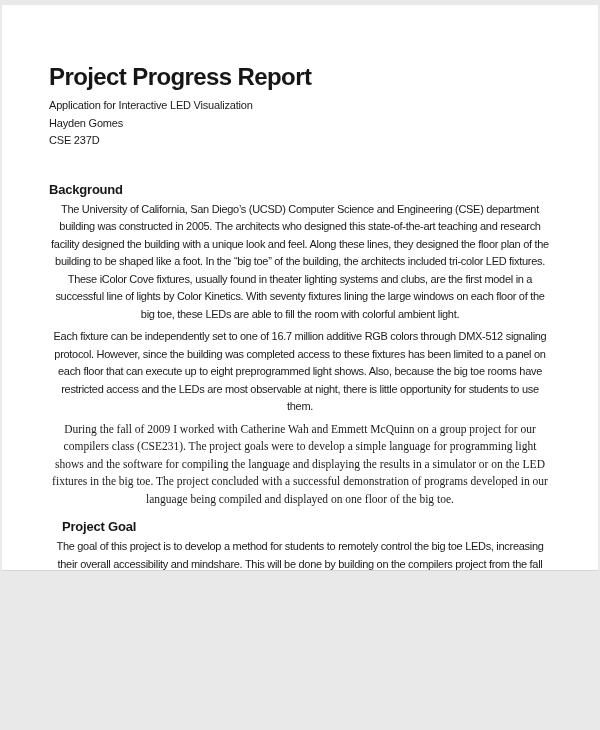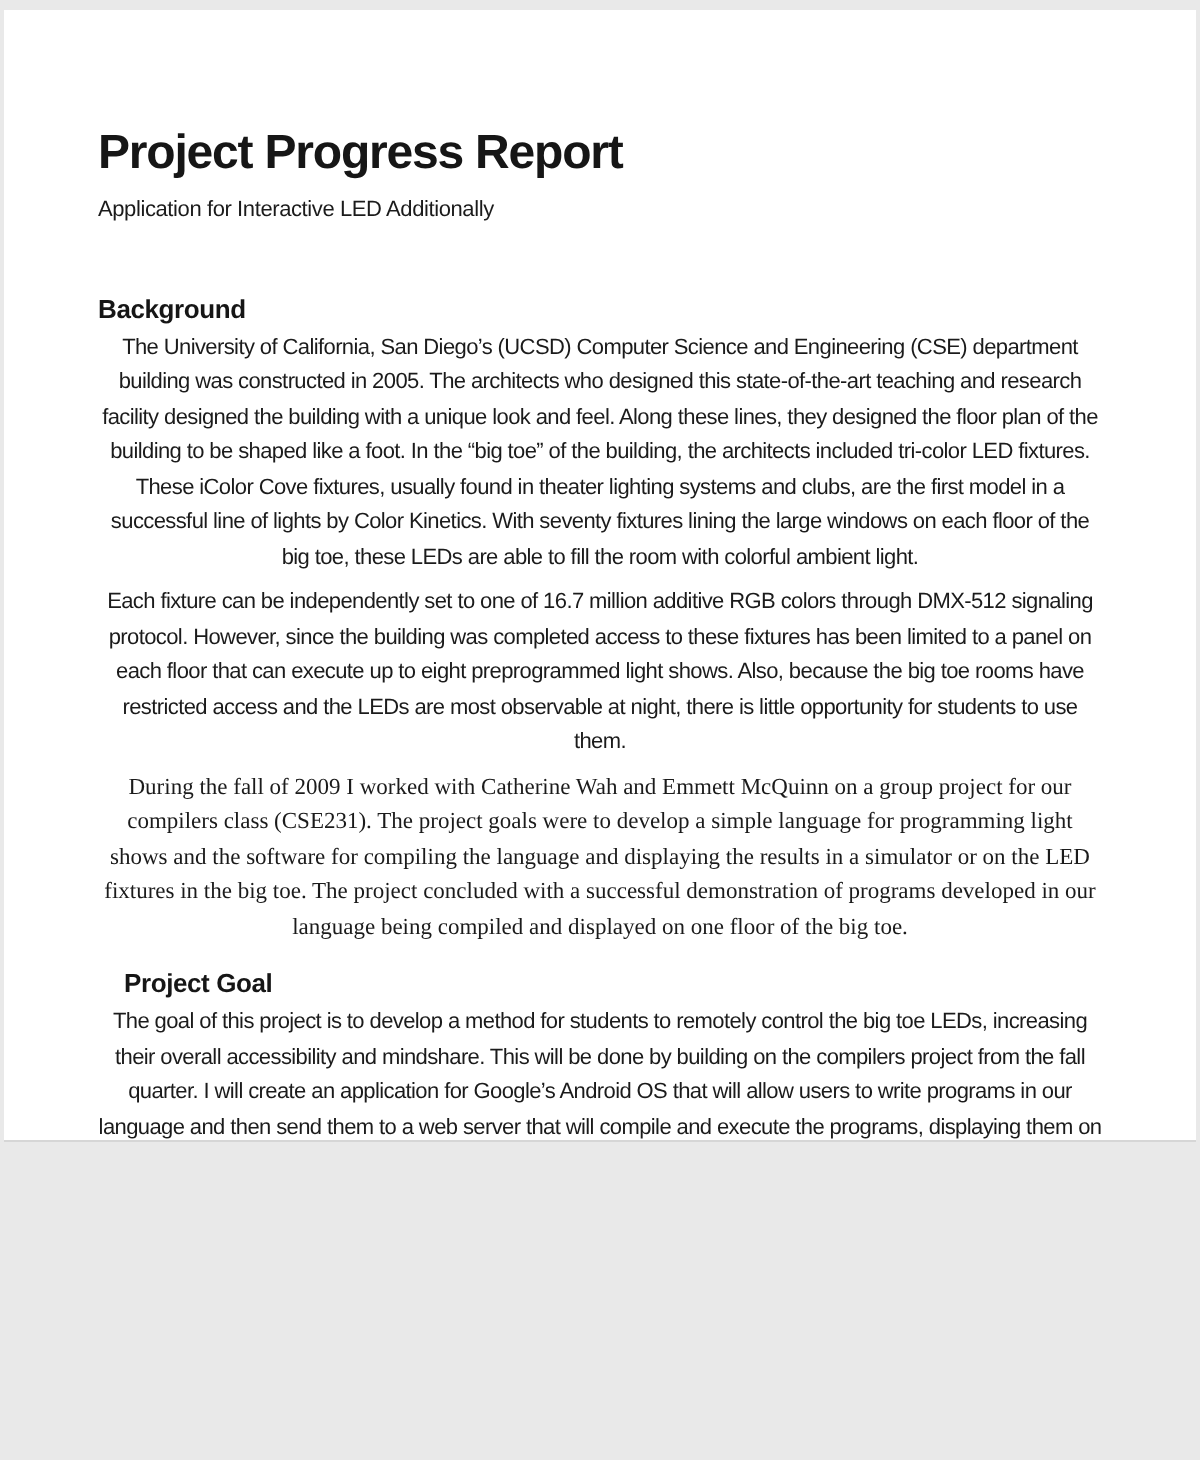--- a/index.html
+++ b/index.html
@@ -74,21 +74,23 @@
 </head>
 <body>
 
 <div class="frame">
   <div class="page">
     <div class="content">
 
       <h1 class="doc-title">Project Progress Report</h1>
 
       <div class="subtitle-block">
-        <div class="sub-line">Application for Interactive LED Additionally</div>
+        <div class="sub-line">Application for Interactive LED Visualization</div>
+        <div class="sub-line">Hayden Gomes</div>
+        <div class="sub-line">CSE 237D</div>
       </div>
 
       <h2 class="section-heading h2-background">Background</h2>
 
       <p class="body-para">The University of California, San Diego’s (UCSD) Computer Science and Engineering (CSE) department building was constructed in 2005. The architects who designed this state-of-the-art teaching and research facility designed the building with a unique look and feel. Along these lines, they designed the floor plan of the building to be shaped like a foot. In the “big toe” of the building, the architects included tri-color LED fixtures. These iColor Cove fixtures, usually found in theater lighting systems and clubs, are the first model in a successful line of lights by Color Kinetics. With seventy fixtures lining the large windows on each floor of the big toe, these LEDs are able to fill the room with colorful ambient light.</p>
 
       <p class="body-para">Each fixture can be independently set to one of 16.7 million additive RGB colors through DMX-512 signaling protocol. However, since the building was completed access to these fixtures has been limited to a panel on each floor that can execute up to eight preprogrammed light shows. Also, because the big toe rooms have restricted access and the LEDs are most observable at night, there is little opportunity for students to use them.</p>
 
       <p class="body-para serif">During the fall of 2009 I worked with Catherine Wah and Emmett McQuinn on a group project for our compilers class (CSE231). The project goals were to develop a simple language for programming light shows and the software for compiling the language and displaying the results in a simulator or on the LED fixtures in the big toe. The project concluded with a successful demonstration of programs developed in our language being compiled and displayed on one floor of the big toe.</p>
 

